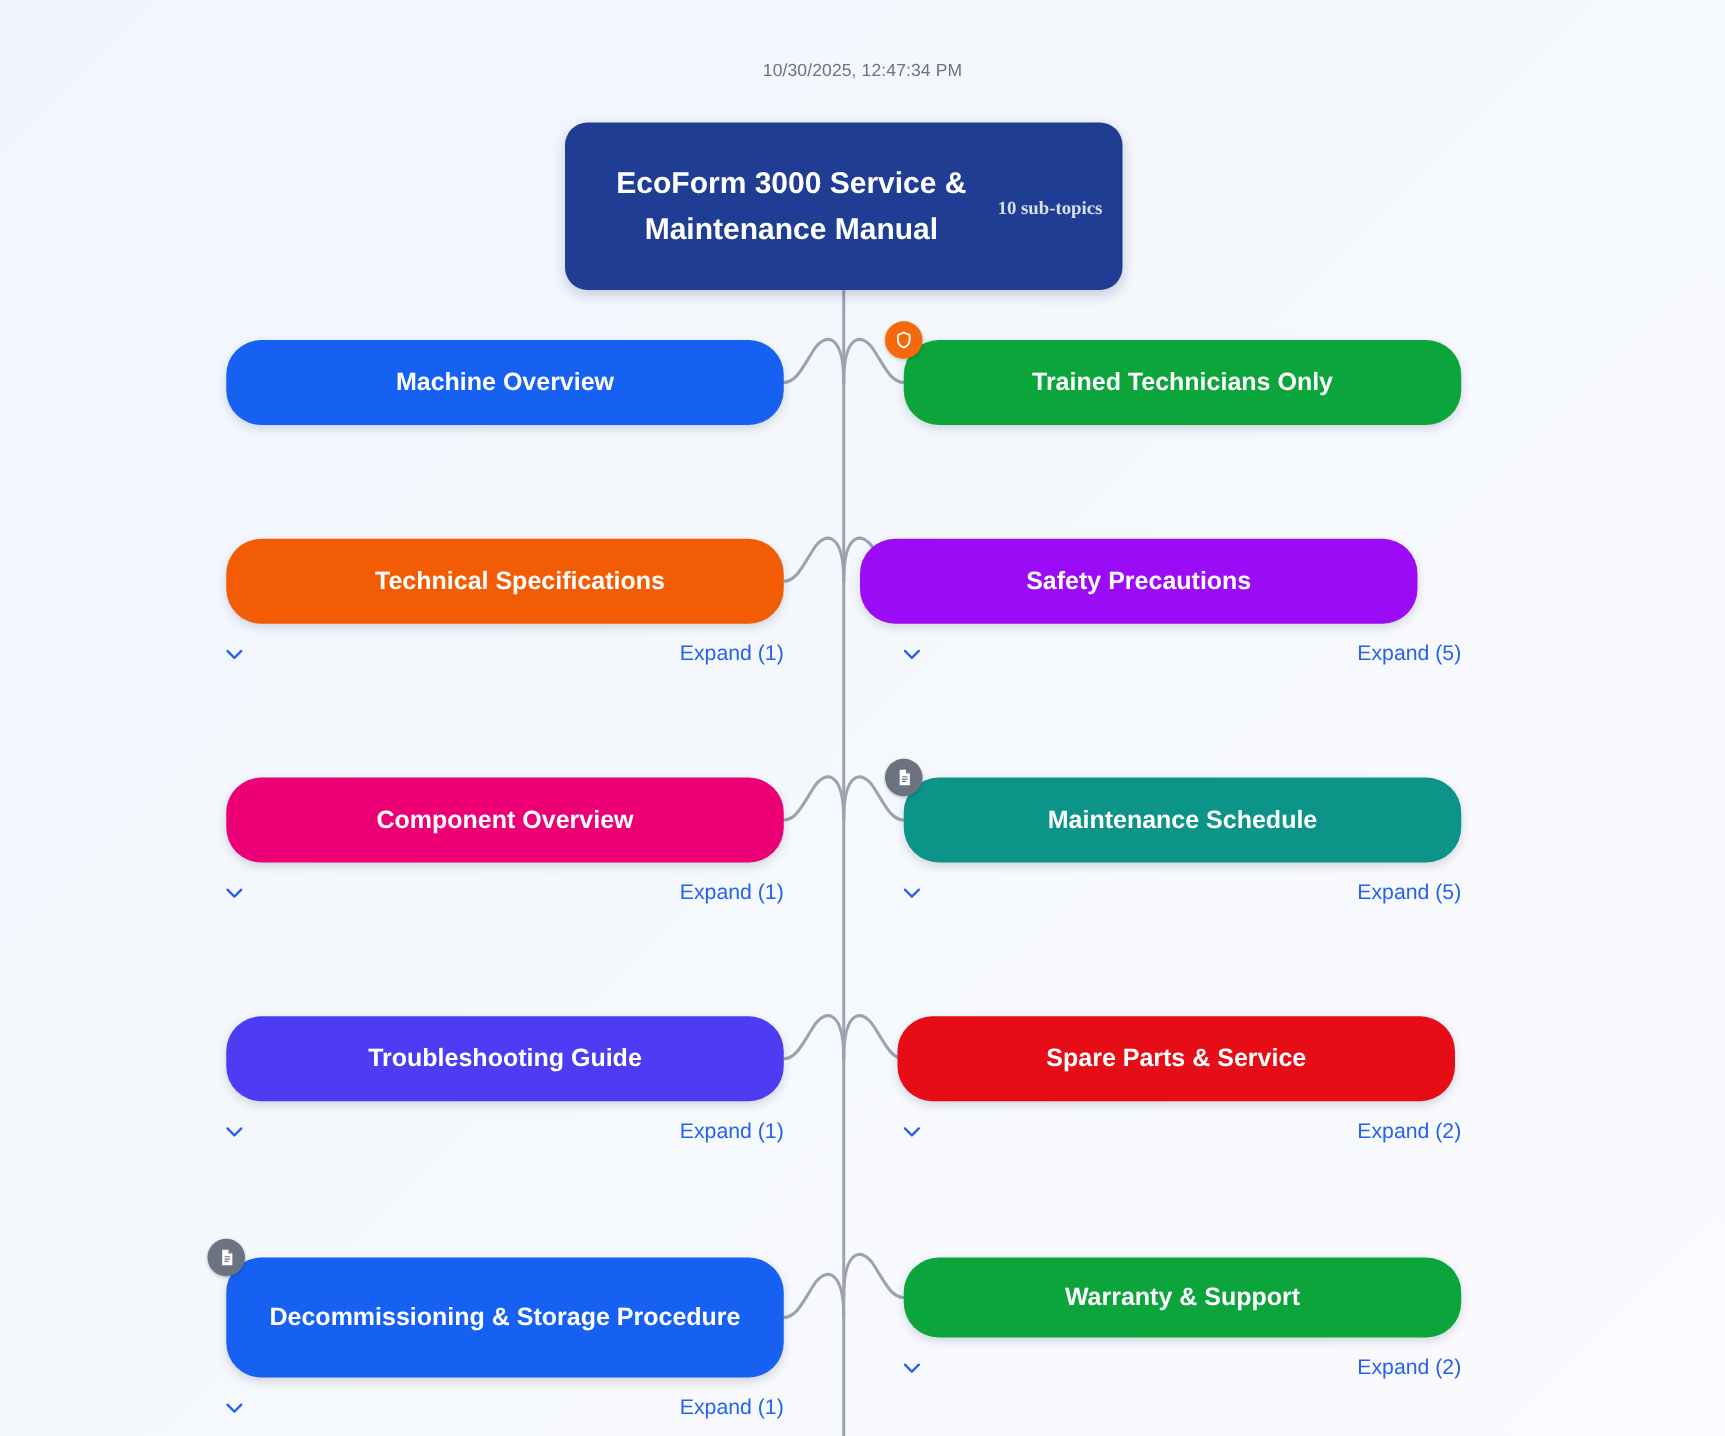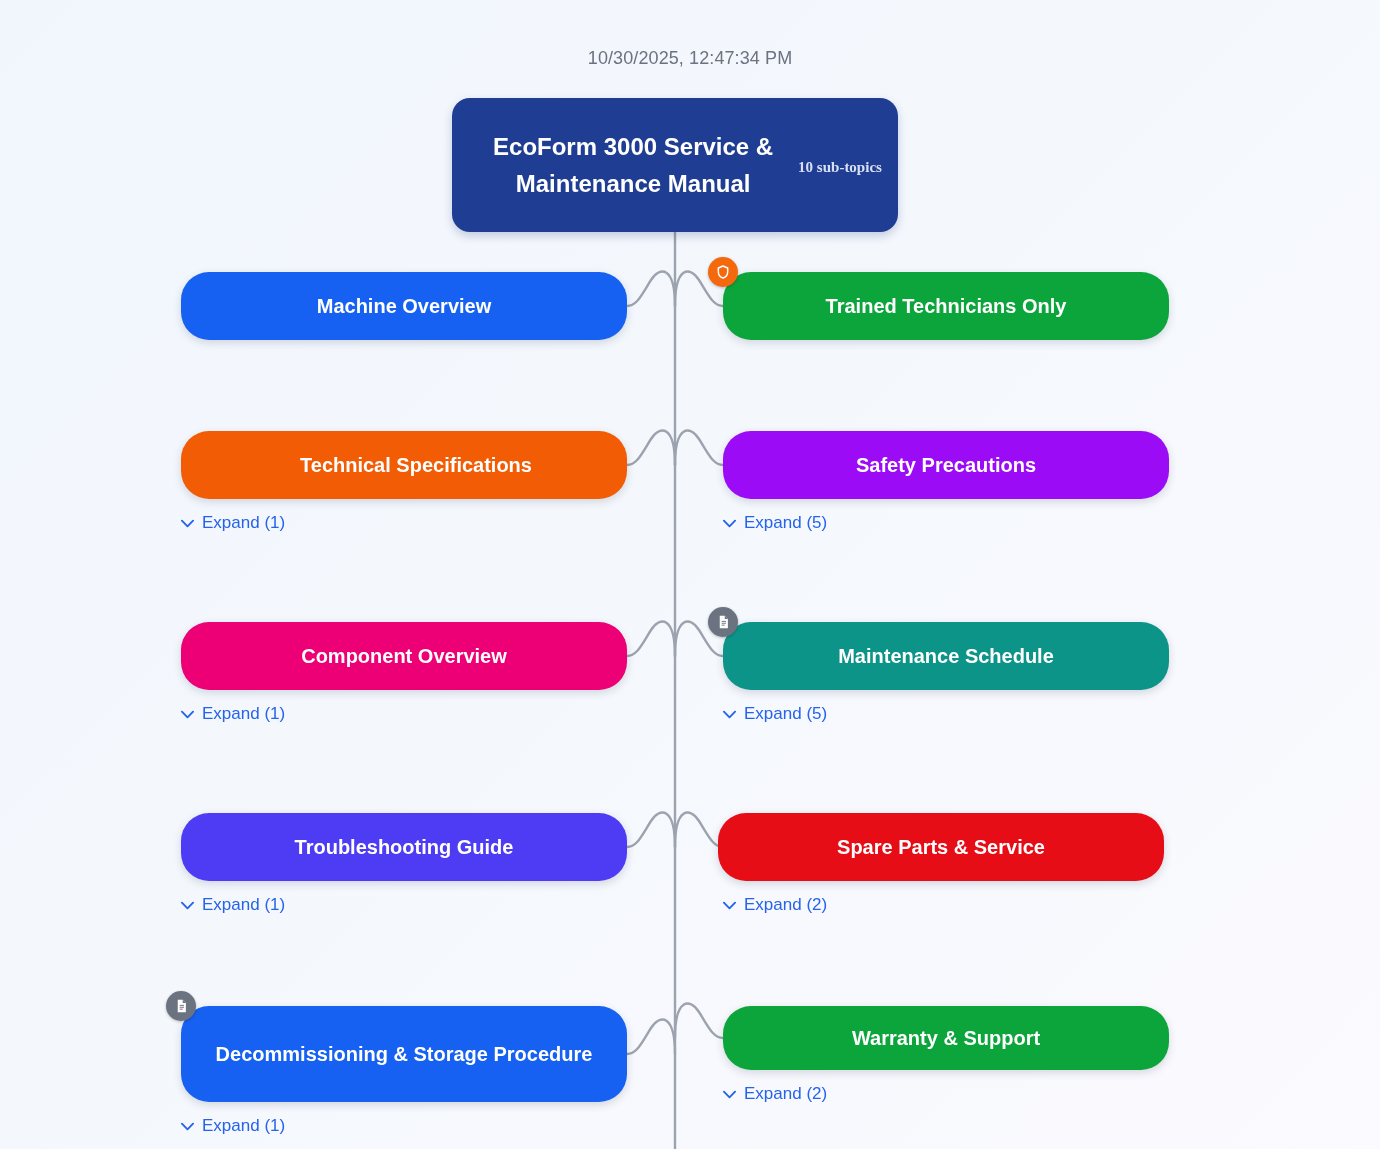--- a/index.html
+++ b/index.html
@@ -18,21 +18,21 @@
     background: linear-gradient(135deg, #f1f6fd 0%, #f4f8fd 45%, #fbfafe 100%);
   }
 
   
   #timestamp {
     position: absolute;
     top: 48px;
     left: 0;
     width: 1380px;
     text-align: center;
-    font-size: 18px;
+    font-size: 14px;
     color: #6b7280;
     letter-spacing: .1px;
   }
 
   
   #edges {
     position: absolute;
     top: 0; left: 0;
     width: 1380px;
     height: 1149px;
@@ -104,21 +104,21 @@
   }
   .badge.shield { background: #f4690d; }
   .badge.doc    { background: #6b7280; }
   .badge svg { display: block; }
 
   
   .expand {
     position: absolute;
     display: flex;
     align-items: center;
-    justify-content: flex-start;
+    justify-content: space-between;
     gap: 8px;
     color: #2563eb;
     font-size: 17px;
     cursor: pointer;
     user-select: none;
   }
   .expand .chev { display: block; }
 </style>
 </head>
 <body>
@@ -168,21 +168,21 @@
       </div>
       <div class="node" style="left: 181px; top: 431px; width: 446px; height: 68px; background: rgb(242, 92, 5); padding-left: 24px;">
         <div class="node-label">Technical Specifications</div>
       </div>
       <div class="expand" style="left: 181px; width: 446px; top: 513px;">
         <svg class="chev" width="13" height="9" viewBox="0 0 14 9" fill="none" stroke="#2563eb" stroke-width="2" stroke-linecap="round" stroke-linejoin="round">
           <path d="M1 1.5L7 7.5L13 1.5"></path>
         </svg>
         <span>Expand (1)</span>
       </div>
-      <div class="node" style="left: 723px; top: 431px; width: 446px; height: 68px; background: rgb(155, 11, 245);">
+      <div class="node" style="left: 688px; top: 431px; width: 446px; height: 68px; background: rgb(155, 11, 245);">
         <div class="node-label">Safety Precautions</div>
       </div>
       <div class="expand" style="left: 723px; width: 446px; top: 513px;">
         <svg class="chev" width="13" height="9" viewBox="0 0 14 9" fill="none" stroke="#2563eb" stroke-width="2" stroke-linecap="round" stroke-linejoin="round">
           <path d="M1 1.5L7 7.5L13 1.5"></path>
         </svg>
         <span>Expand (5)</span>
       </div>
       <div class="node" style="left: 181px; top: 622px; width: 446px; height: 68px; background: rgb(237, 0, 118);">
         <div class="node-label">Component Overview</div>

